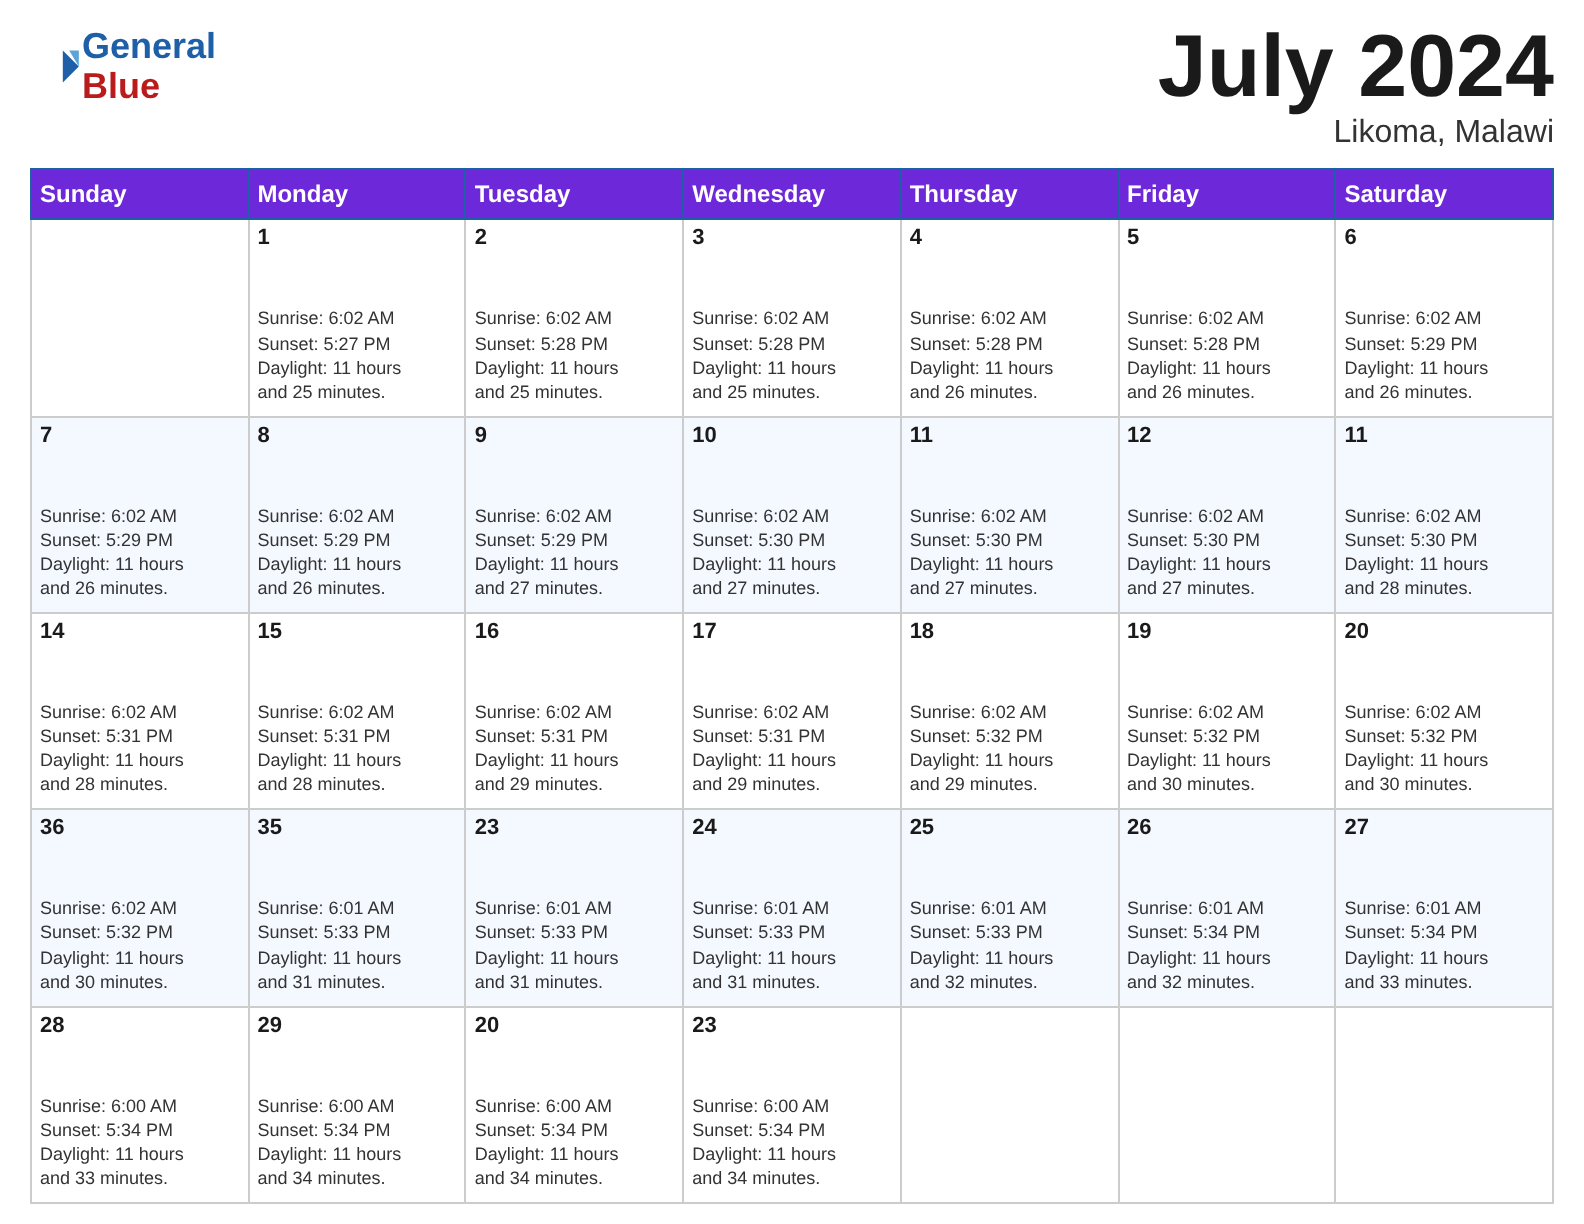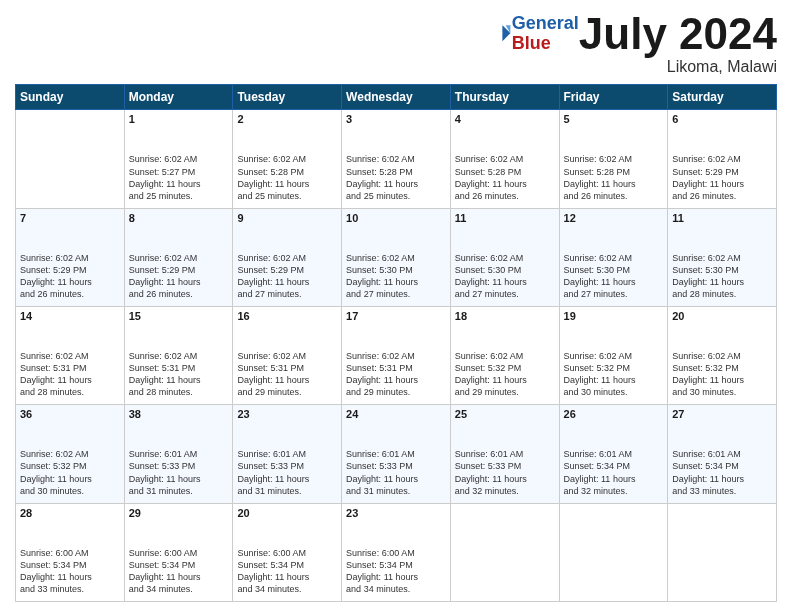--- a/index.html
+++ b/index.html
@@ -12,21 +12,21 @@
     }
     .page {
       width: 792px;
       height: 612px;
       padding: 10px 15px;
       display: flex;
       flex-direction: column;
     }
     .header {
       display: flex;
-      justify-content: flex-end;
+      justify-content: space-between;
       align-items: flex-start;
       margin-bottom: 8px;
     }
     .logo {
       display: flex;
       align-items: center;
       margin-top: 4px;
     }
     .logo-icon {
       width: 24px;
@@ -84,21 +84,21 @@
     .empty-cell {
       background: #f9f9f9;
     }
     tr:nth-child(even) td {
       background-color: #f4f8ff;
     }
     tr:nth-child(odd) td {
       background-color: #fff;
     }
     .calendar thead tr th {
-      background-color: #0c4a6e;
+      background-color: #6d28d9;
     }
   </style>
 </head>
 <body>
 
 <div class="page">
   <div class="header">
     <div class="logo">
       <svg class="logo-icon" viewBox="0 0 30 30">
         <polygon points="18,4 28,14 18,24" fill="#1e5fa8"></polygon>
@@ -216,21 +216,21 @@
             <span class="day-number">20</span>
             <div class="day-info">Sunrise: 6:02 AM<br>Sunset: 5:32 PM<br>Daylight: 11 hours<br>and 30 minutes.</div>
           </td>
         </tr>
         <tr>
           <td>
             <span class="day-number">36</span>
             <div class="day-info">Sunrise: 6:02 AM<br>Sunset: 5:32 PM<br>Daylight: 11 hours<br>and 30 minutes.</div>
           </td>
           <td>
-            <span class="day-number">38</span>
+            <span class="day-number">35</span>
             <div class="day-info">Sunrise: 6:01 AM<br>Sunset: 5:33 PM<br>Daylight: 11 hours<br>and 31 minutes.</div>
           </td>
           <td>
             <span class="day-number">23</span>
             <div class="day-info">Sunrise: 6:01 AM<br>Sunset: 5:33 PM<br>Daylight: 11 hours<br>and 31 minutes.</div>
           </td>
           <td>
             <span class="day-number">24</span>
             <div class="day-info">Sunrise: 6:01 AM<br>Sunset: 5:33 PM<br>Daylight: 11 hours<br>and 31 minutes.</div>
           </td>

